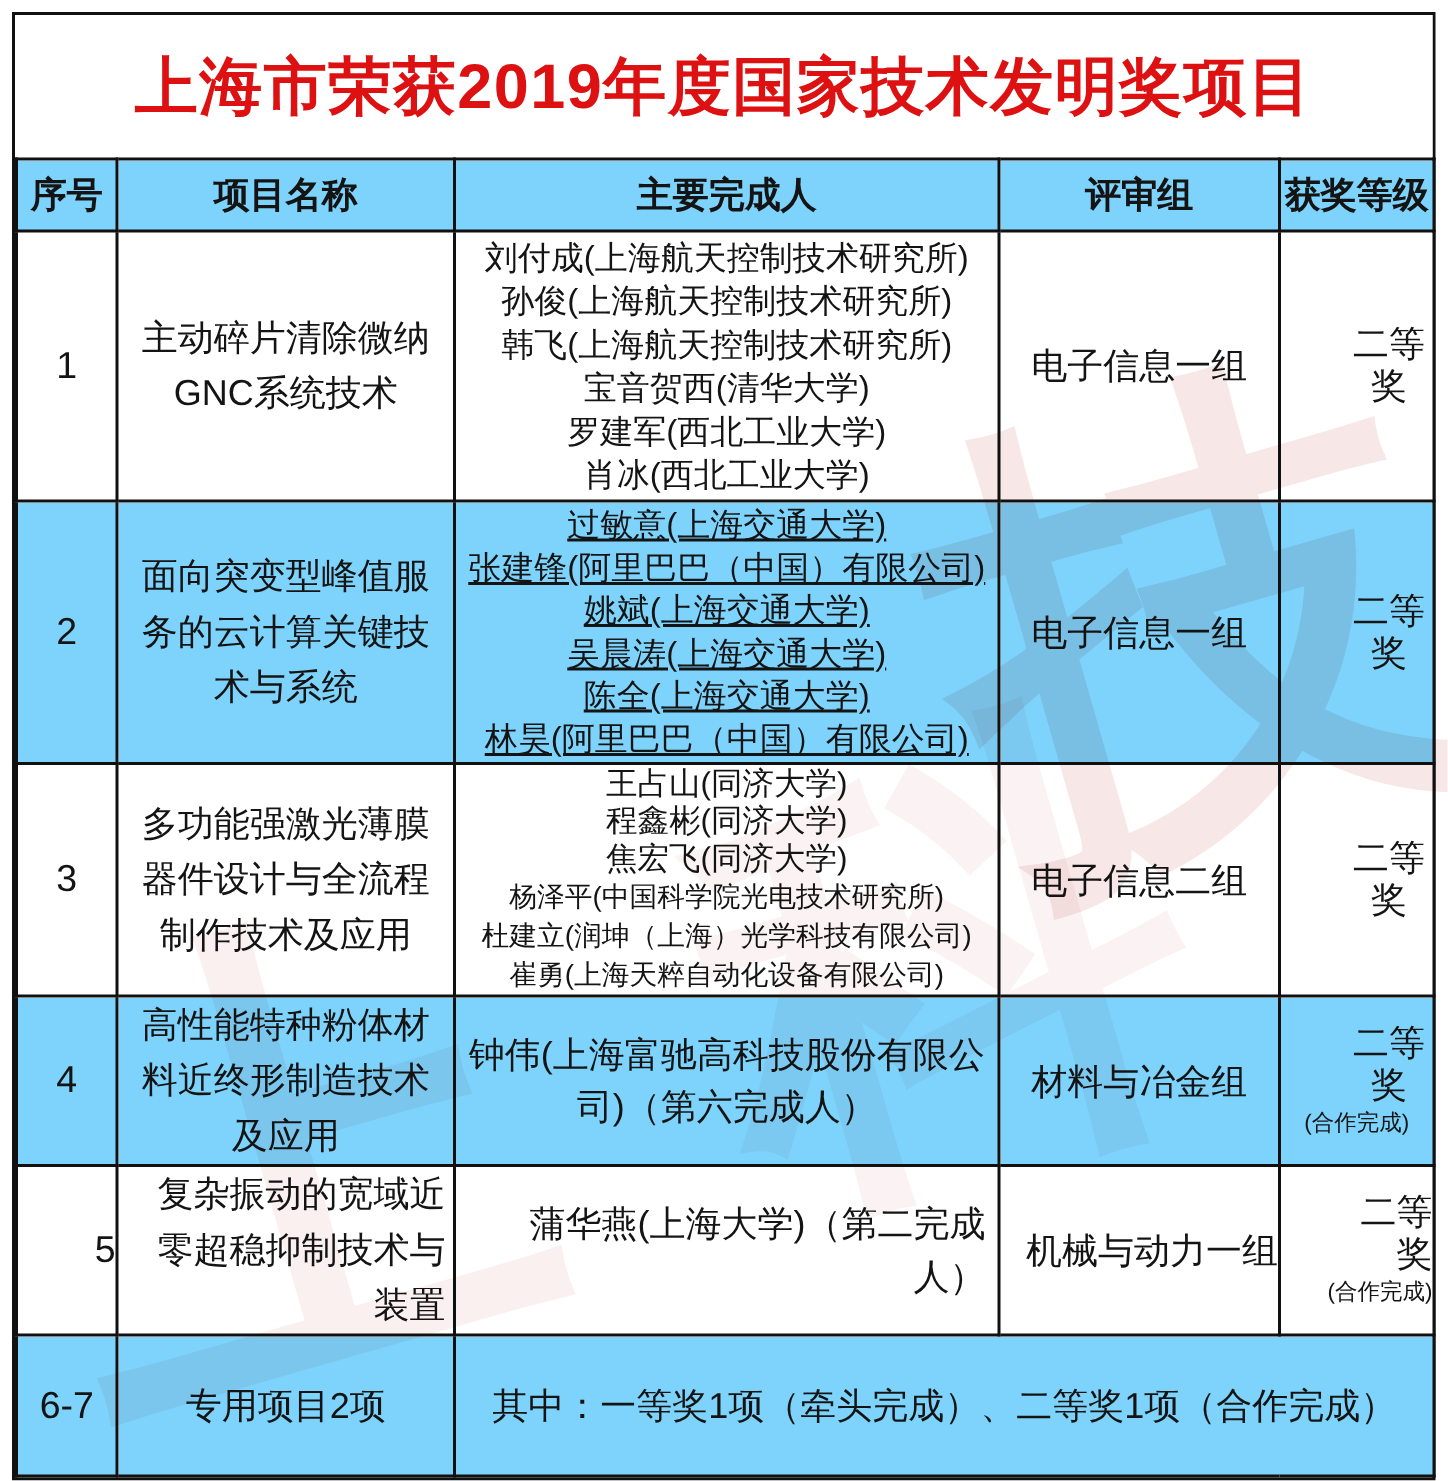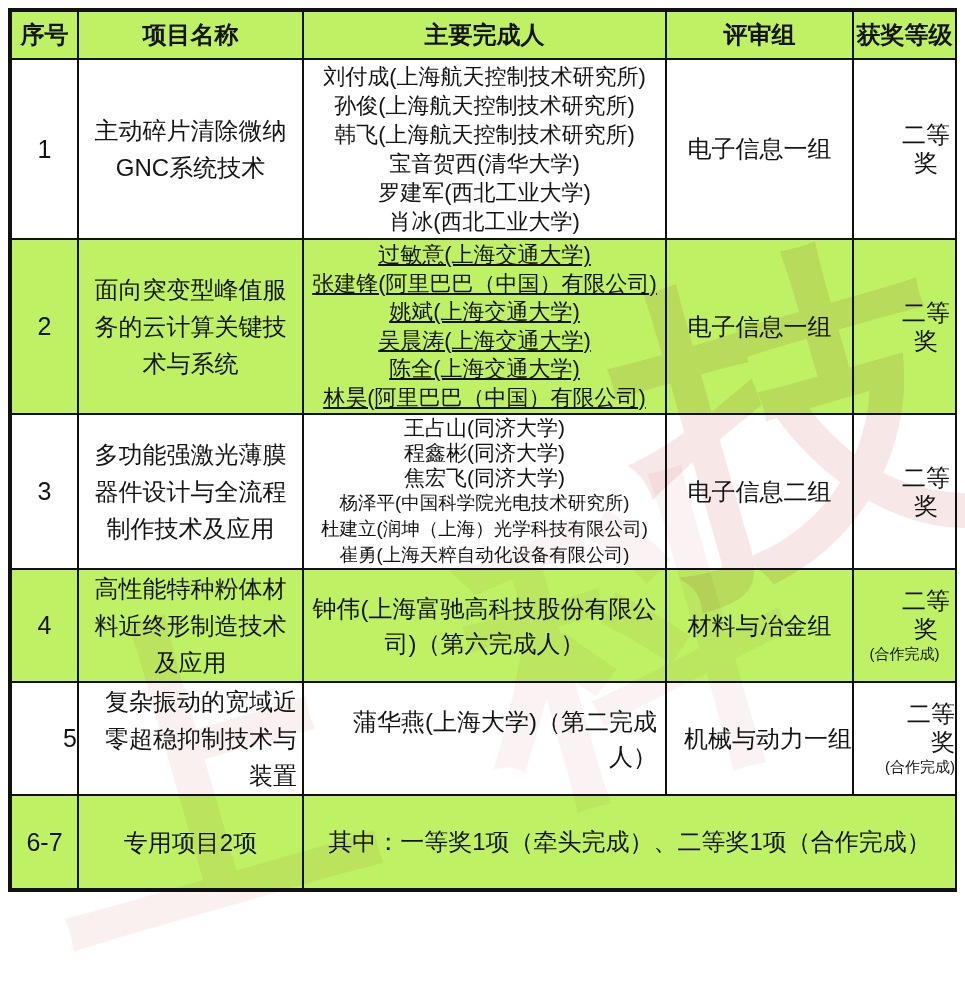--- a/index.html
+++ b/index.html
@@ -16,21 +16,21 @@
     height:95px;display:flex;align-items:center;justify-content:center;background:#fff;
   }
   .title{
     font-size:42px;font-weight:900;color:#dd1111;letter-spacing:1px;white-space:nowrap;
   }
   table{border-collapse:collapse;table-layout:fixed;width:100%;}
   td,th{
     border:2px solid #111;text-align:center;vertical-align:middle;
     padding:0;overflow:hidden;background:#fff;
   }
-  tr.pink td,th{background:#bef264;}
+  tr.pink td,th{background:#7dd3fc;}
   th{font-size:24px;font-weight:700;height:46px;}
   .r1 td{height:178px;}
   .r2 td{height:173px;}
   .r3 td{height:152px;}
   .r4 td{height:101px;}
   .r5 td{height:106px;text-align:right;}
   .r6 td{height:92px;}
   .no-cell{font-size:25px;}
   .proj-cell{font-size:24px;line-height:37px;padding:0 5px;}
   .cons div{font-size:22px;line-height:29px;white-space:nowrap;}
@@ -47,20 +47,23 @@
       mix-blend-mode:multiply;transform:rotate(-16deg);line-height:1;}
   .wm-1{left:630px;top:250px;font-size:330px;color:rgba(190,70,70,0.13);}
   .wm-2{left:470px;top:480px;font-size:320px;color:rgba(205,90,90,0.07);}
   .wm-3{left:30px;top:610px;font-size:330px;color:rgba(210,90,90,0.09);}
 </style>
 </head>
 <body>
 
 <div class="frame">
 
+  <div class="title-block">
+    <div class="title">上海市荣获2019年度国家技术发明奖项目</div>
+  </div>
 
   <table>
     <colgroup>
       <col style="width:67px">
         <col style="width:225px">
         <col style="width:363px">
       <col style="width:187px">
         <col style="width:103px">
     </colgroup>
 

